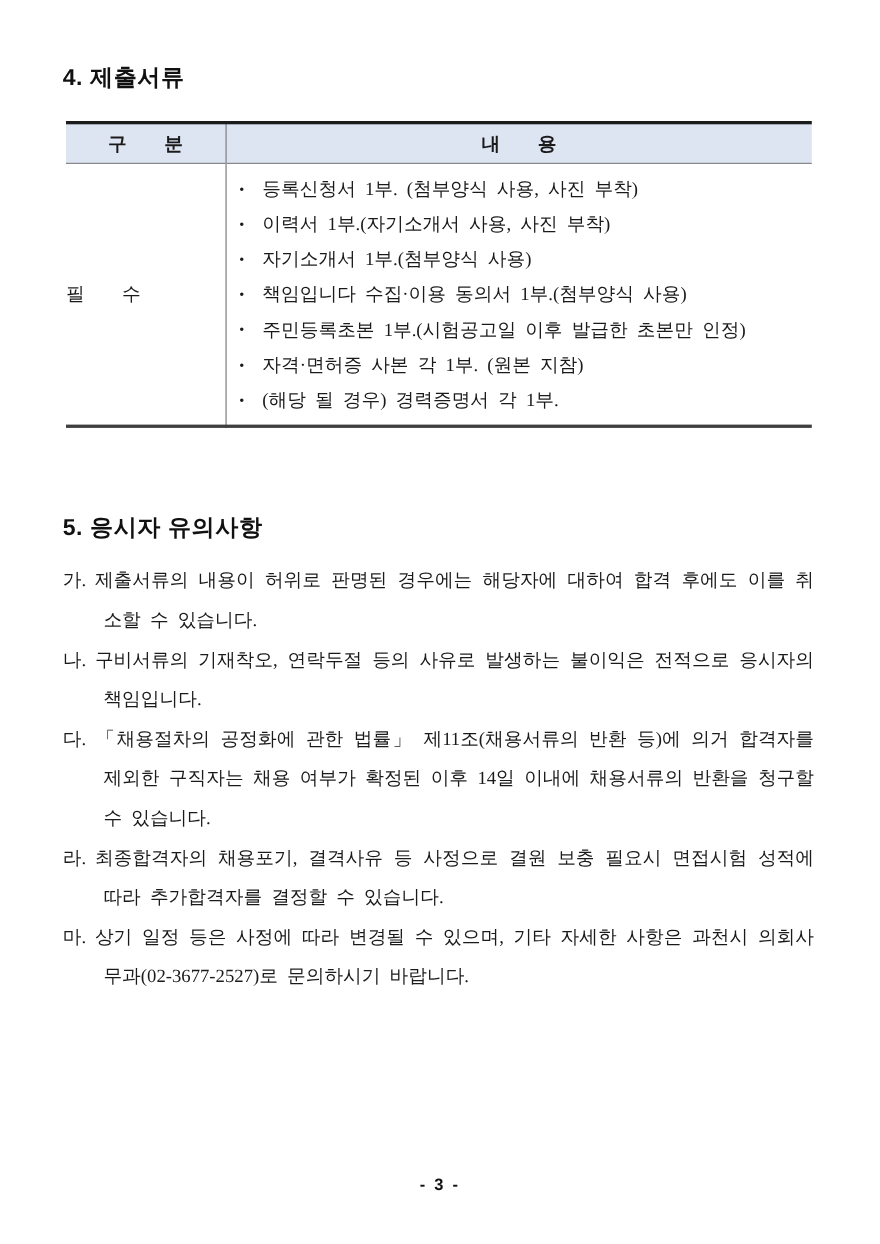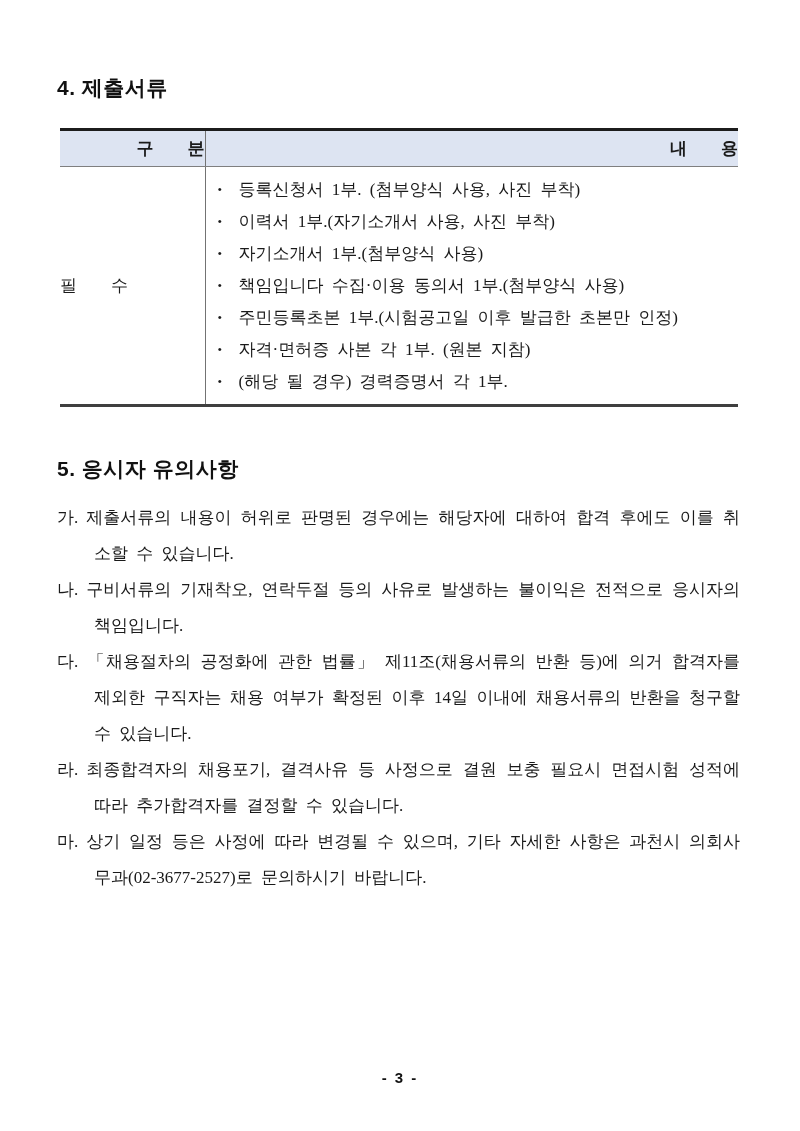--- a/index.html
+++ b/index.html
@@ -4,21 +4,21 @@
 <style>
   * { margin: 0; padding: 0; box-sizing: border-box; }
   html, body { background: #ffffff; }
   .page {
     position: relative;
     width: 800px;
     height: 1131px;
     background: #ffffff;
     color: #1a1a1a;
     font-family: "Liberation Serif", "DejaVu Serif", serif;
-    padding: 74px 60px 0 57px;
+    padding: 56px 60px 0 57px;
     overflow: hidden;
   }
   .section-title {
     font-family: "Liberation Sans", "DejaVu Sans", sans-serif;
     font-weight: bold;
     font-size: 21px;
     letter-spacing: 0.5px;
     color: #111111;
   }
   .doc-table {
@@ -28,21 +28,21 @@
     border-top: 3px solid #1c1c1c;
     border-bottom: 3px solid #3f3f3f;
     table-layout: fixed;
   }
   .doc-table th {
     background: #dde4f2;
     border-bottom: 1px solid #7f7f7f;
     font-weight: bold;
     font-size: 17px;
     height: 37px;
-    text-align: right;
+    text-align: center;
     vertical-align: middle;
     white-space: pre;
   }
   .col-label { width: 145px; }
   .doc-table .divided { border-left: 1px solid #737373; }
   .label-cell {
     text-align: left;
     vertical-align: middle;
     font-size: 17px;
     white-space: pre;
@@ -54,21 +54,21 @@
     line-height: 32px;
     font-size: 17px;
     word-spacing: 4px;
   }
   .bullet {
     width: 21px;
     flex-shrink: 0;
     font-size: 13px;
     line-height: 32px;
   }
-  .section5-title { margin-top: 48px; }
+  .section5-title { margin-top: 76px; }
   .notices {
     margin: 17px 0 0 0;
     font-size: 17px;
     line-height: 36px;
     word-spacing: 4px;
   }
   .notice-item {
     text-align: justify;
     padding-left: 37px;
     text-indent: -37px;

